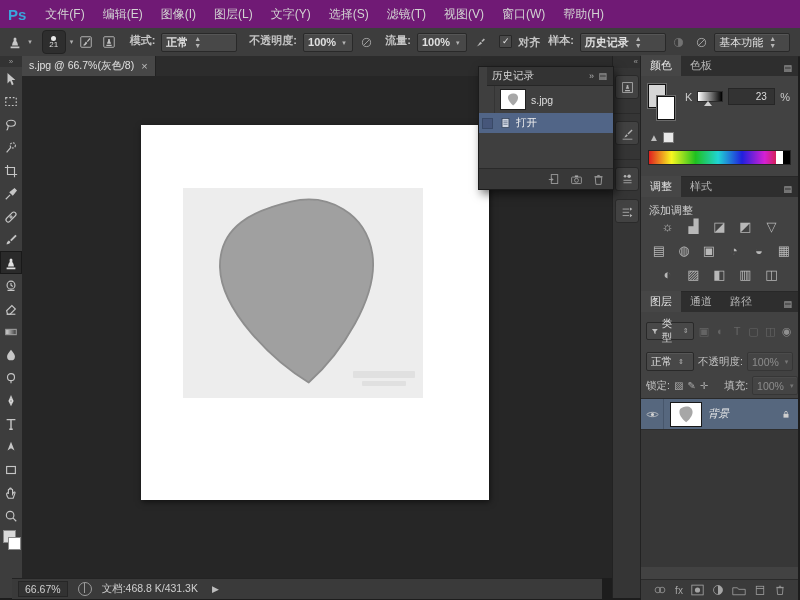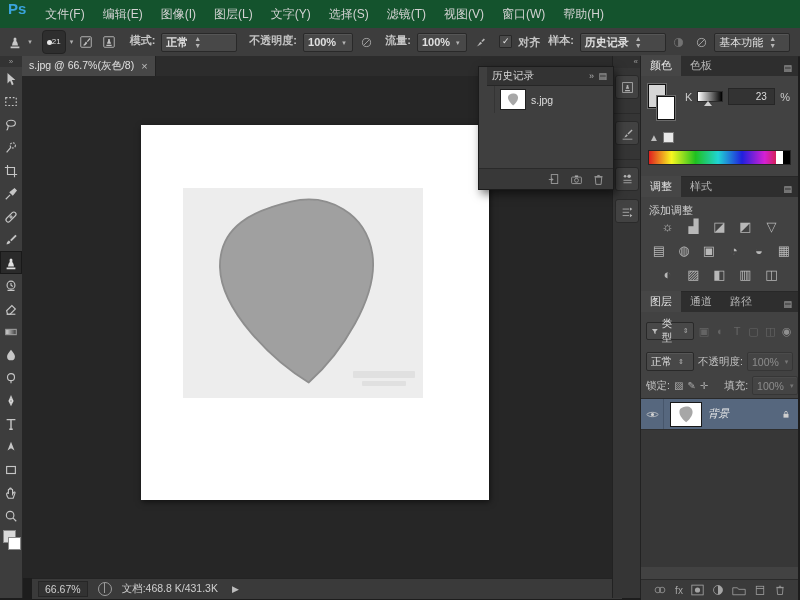--- a/index.html
+++ b/index.html
@@ -1,35 +1,35 @@
 <!DOCTYPE html>
 <html><head>
 <meta charset="utf-8">
 <style>
   html,body{margin:0;padding:0;background:#111;}
   .app{position:relative;width:800px;height:600px;background:#1d1d1d;overflow:hidden;
        font-family:"Liberation Sans","DejaVu Sans",sans-serif;color:#c9c9c9;
        -webkit-font-smoothing:antialiased;}
   
-  .menubar{position:absolute;left:0;top:0;width:800px;height:28px;background:#14532d;
-           border-bottom:1px solid #222;display:flex;align-items:flex-start;}
+  .menubar{position:absolute;left:0;top:0;width:800px;height:28px;background:#701a75;
+           border-bottom:1px solid #222;display:flex;align-items:center;}
   .pslogo{font-weight:bold;font-size:15px;color:#3aa4dc;margin:0 10px 0 8px;}
   .mi{padding:0 9px;font-size:12px;color:#d2d2d2;height:28px;line-height:28px;}
   
   .optbar{position:absolute;left:0;top:28px;width:800px;height:28px;background:#3d3d3d;
           border-bottom:1px solid #242424;display:flex;align-items:center;font-size:11px;gap:4px;}
   .obgroup{display:flex;gap:6px;font-weight:bold;}
   .lbl{color:#c4c4c4;white-space:nowrap;}
   .dd{height:17px;background:#484848;border:1px solid #292929;border-radius:2px;
       display:flex;align-items:center;padding:0 4px;color:#e0e0e0;box-shadow:inset 0 1px 0 #565656;}
   .dd .ar{margin-left:6px;font-size:7px;color:#b5b5b5;line-height:1;}
   .icnbtn{width:20px;height:20px;display:flex;align-items:center;justify-content:center;border-radius:2px;}
   .icnbtn svg{display:block;}
   .brushprev{width:24px;height:22px;background:#2e2e2e;border:1px solid #232323;border-radius:4px;
-             display:flex;flex-direction:row;align-items:center;justify-content:center;color:#ddd;}
+             display:flex;flex-direction:column;align-items:center;justify-content:center;color:#ddd;}
   .brushprev .dotp{width:5px;height:5px;border-radius:50%;background:#e8e8e8;}
   .brushprev .sz{font-size:8px;line-height:8px;}
   .chk{width:11px;height:11px;background:#4a4a4a;border:1px solid #282828;color:#e8e8e8;
        font-size:9px;line-height:11px;text-align:center;border-radius:1px;}
   
   .toolcol{position:absolute;left:0;top:56px;width:22px;height:542px;background:#3d3d3d;
            border-right:1px solid #262626;}
   .toolhead{height:11px;font-size:8px;color:#9a9a9a;text-align:center;line-height:11px;background:#333;}
   .tool{width:22px;height:23px;display:flex;align-items:center;justify-content:center;}
   .tool svg{stroke:#c6c6c6;fill:none;stroke-width:1.3;}
@@ -46,21 +46,21 @@
   
   .canvas{position:absolute;left:22px;top:76px;width:590px;height:502px;background:#262626;}
   .doc{position:absolute;left:119px;top:49px;width:348px;height:375px;background:#ffffff;
        box-shadow:1px 2px 6px rgba(0,0,0,.55);}
   .photo{position:absolute;left:42px;top:63px;width:240px;height:210px;background:#ededed;}
   .pick{position:absolute;left:24px;top:6px;width:184px;height:198px;transform:rotate(-5deg);}
   .wm{position:absolute;right:8px;bottom:12px;width:62px;}
   .wm .l1,.wm .l2{height:7px;background:#dcdcdc;border-radius:1px;margin-top:3px;opacity:.8;}
   .wm .l2{width:44px;margin-left:9px;height:5px;}
   
-  .statusbar{position:absolute;left:32px;top:578px;width:590px;height:20px;background:#3a3a3a;
+  .statusbar{position:absolute;left:12px;top:578px;width:590px;height:20px;background:#3a3a3a;
              border-top:1px solid #232323;display:flex;align-items:center;font-size:10.5px;color:#cfcfcf;}
   .zoombox{background:#323232;border:1px solid #262626;padding:1px 6px;margin-left:6px;}
   .statglobe{width:12px;height:12px;border:1px solid #9a9a9a;border-radius:50%;margin:0 10px;position:relative;}
   .statglobe:before{content:"";position:absolute;left:5px;top:0;width:1px;height:10px;background:#9a9a9a;}
   .statarrow{color:#bdbdbd;font-size:9px;margin-left:14px;}
   
   .histpanel{position:absolute;left:478px;top:66px;width:134px;height:122px;background:#3f3f3f;
              border:1px solid #1c1c1c;box-shadow:3px 4px 9px rgba(0,0,0,.55);z-index:30;font-size:10.5px;}
   .phead{height:18px;background:#333;display:flex;align-items:center;padding:0 5px;color:#d5d5d5;
          border-bottom:1px solid #262626;margin-left:8px;}
@@ -395,20 +395,28 @@
     </div>
     <div class="hrow">
       <span class="srccol"></span>
       <span class="hthumb">
         <svg width="12" height="13" viewBox="0 0 200 220">
             <path d="M100 8 C142 2 182 28 185 74 C188 122 140 182 102 210 C64 182 12 122 15 74 C18 28 58 14 100 8Z" fill="#a7a7a7"></path>
           </svg>
       </span>
       <span style="color:#ddd">s.jpg</span>
     </div>
+    <div class="hrow2">
+      <span class="cb"></span>
+      <svg width="11" height="12" viewBox="0 0 16 16">
+          <rect x="3" y="1.5" width="10" height="13" fill="#cfd6e2" stroke="#2e3a4e"></rect>
+          <path d="M5 5h6M5 7.5h6M5 10h6" stroke="#57657e"></path>
+        </svg>
+      <span>打开</span>
+    </div>
     <div class="hfoot">
       <svg width="13" height="13" viewBox="0 0 16 16">
           <rect x="4" y="2" width="8" height="11" fill="none" stroke="#a8a8a8"></rect>
           <path d="M1 8h5M4 6l2 2-2 2" stroke="#a8a8a8" fill="none"></path>
         </svg>
       <svg width="13" height="13" viewBox="0 0 16 16">
           <rect x="2" y="5" width="12" height="8" rx="1" fill="none" stroke="#a8a8a8"></rect>
           <circle cx="8" cy="9" r="2.4" fill="none" stroke="#a8a8a8"></circle>
           <rect x="6" y="3" width="4" height="2" fill="#a8a8a8"></rect>
         </svg>

